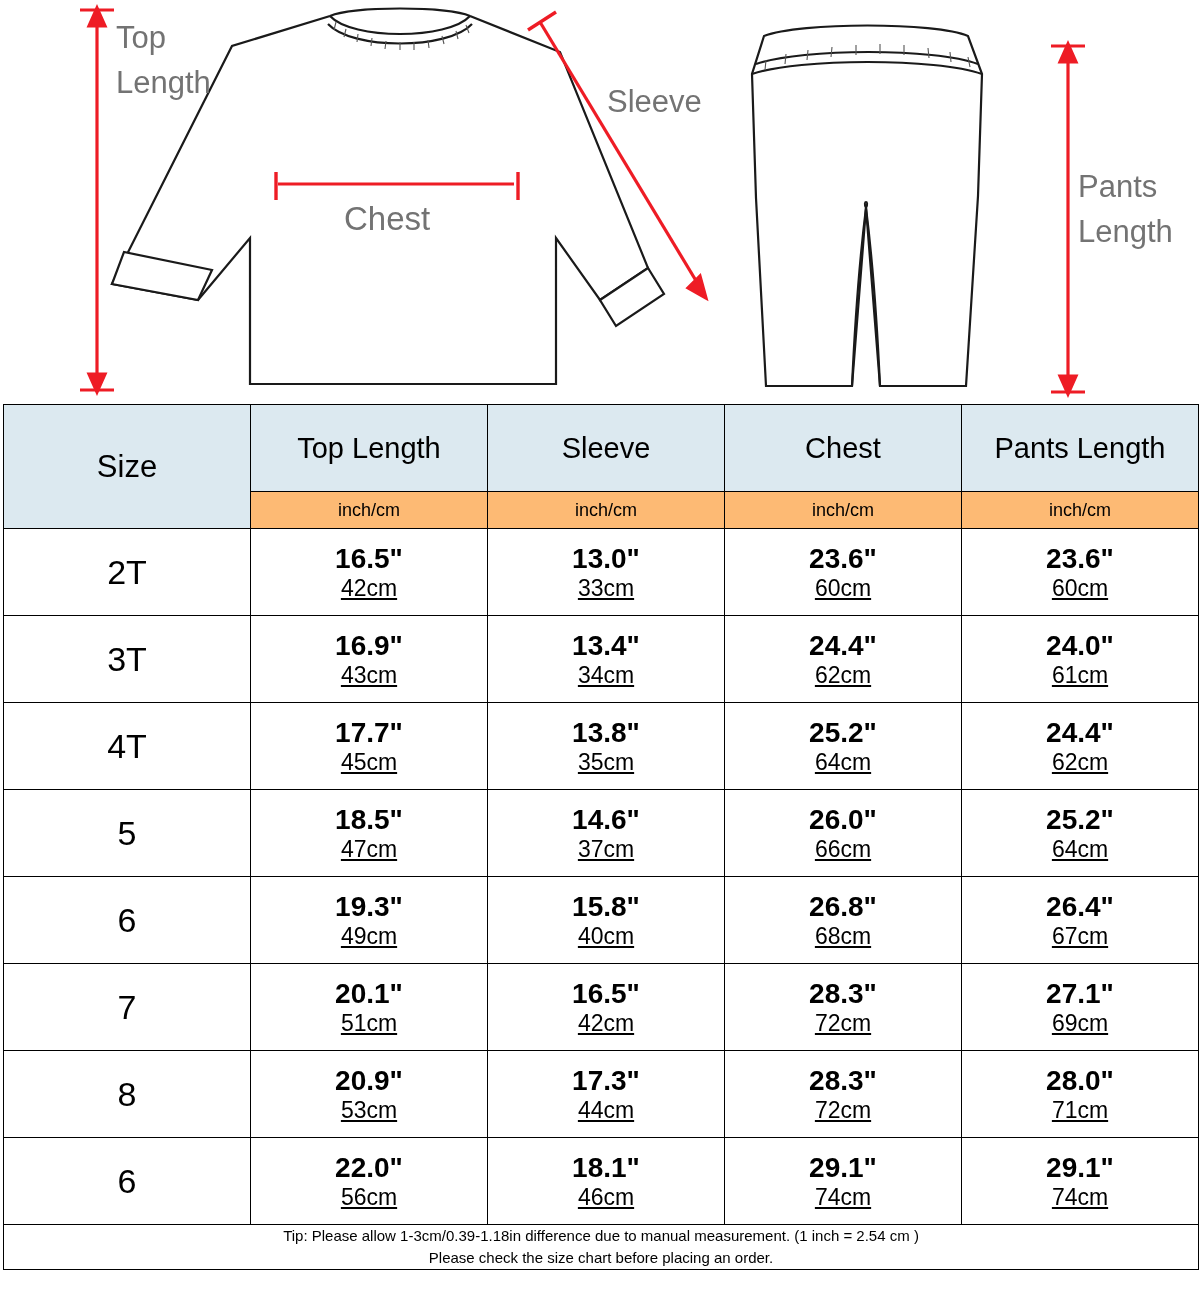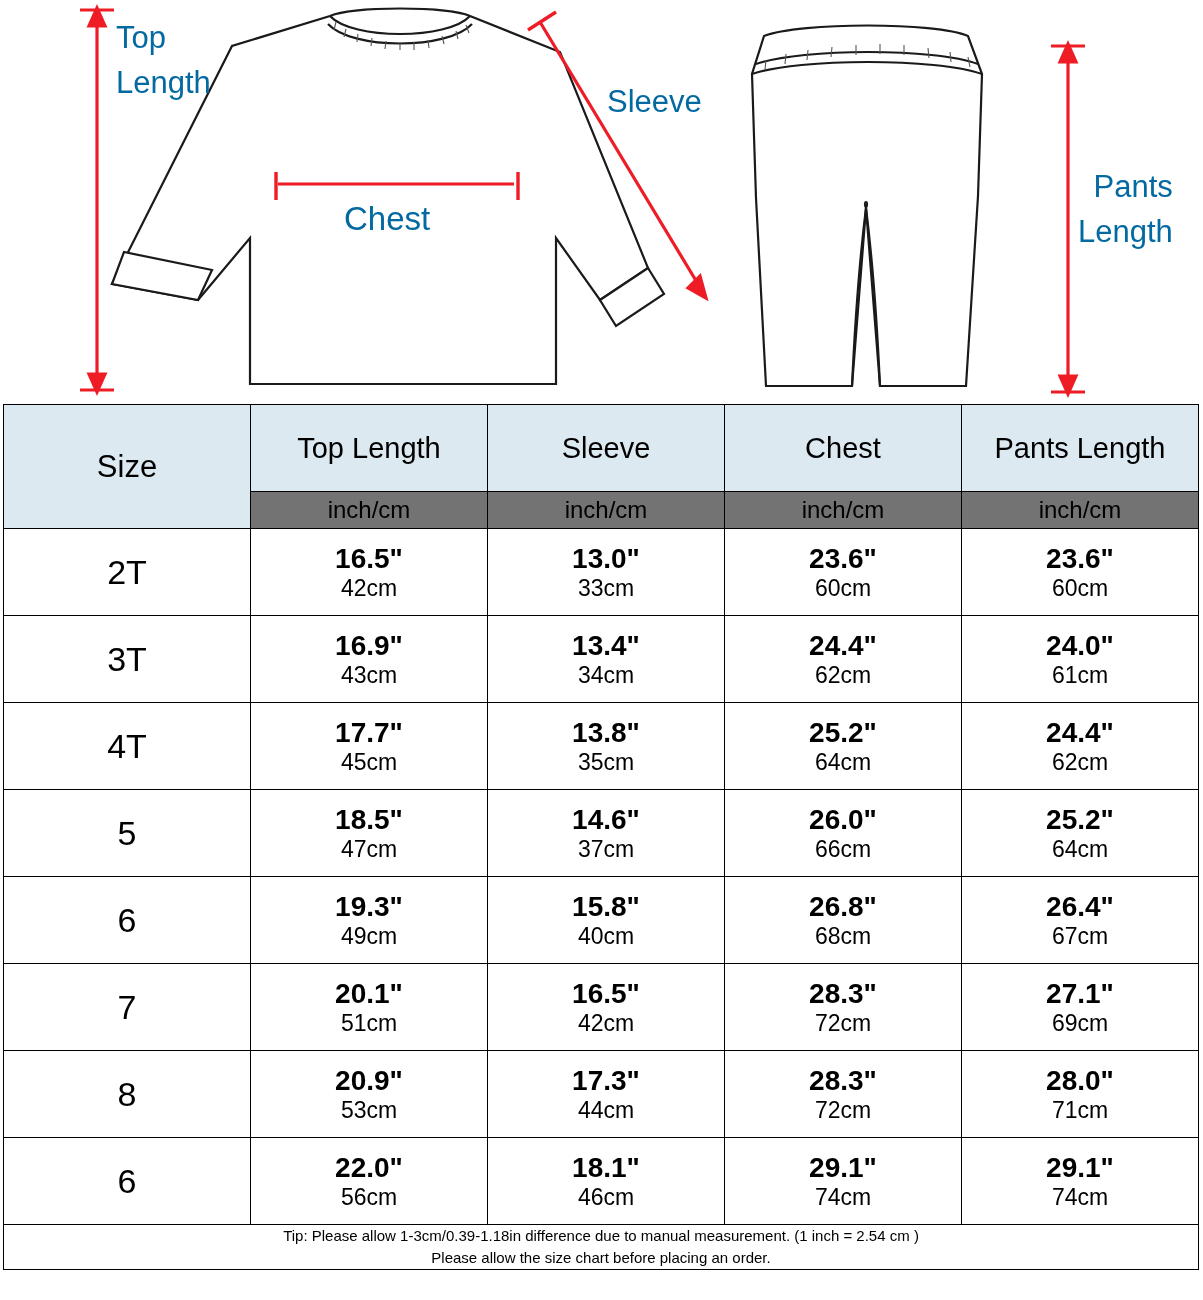--- a/index.html
+++ b/index.html
@@ -22,30 +22,30 @@
     width: 1203px;
     height: 404px;
   }
   .illustration svg {
     position: absolute;
     top: 0;
     left: 0;
   }
   .label {
     position: absolute;
-    color: #0369a1;
+    color: #737373;
     font-size: 31px;
     font-family: "Liberation Sans", sans-serif;
     white-space: pre-line;
     line-height: 1.45;
   }
   .label-top-length { left: 116px; top: 16px; }
   .label-sleeve { left: 607px; top: 80px; }
   .label-chest { left: 344px; top: 195px; font-size: 33px; }
-  .label-pants-length { left: 1078px; top: 165px; text-align: right; }
+  .label-pants-length { left: 1078px; top: 165px; }
 
   
   .chart-wrap {
     width: 1192px;
     margin: 0 3px;
   }
   table.size-chart {
     border-collapse: collapse;
     width: 1196px;
     table-layout: fixed;
@@ -65,38 +65,39 @@
     font-size: 29px;
     font-weight: normal;
     font-family: "Liberation Sans", sans-serif;
   }
   th.head-size {
     background: #dce9f0;
     font-size: 31px;
     font-weight: normal;
   }
   td.unit-cell {
-    background: #737373;
+    background: #fdba74;
     height: 36px;
-    font-size: 24px;
+    font-size: 18px;
   }
   td.size-cell {
     font-size: 34px;
     height: 86px;
   }
   .val-in {
     font-size: 28px;
     font-weight: bold;
     line-height: 1.15;
     padding-top: 6px;
   }
   .val-cm {
     font-size: 23px;
     line-height: 1.2;
     padding-bottom: 5px;
+    text-decoration: underline;
   }
   td.tip-cell {
     font-size: 15px;
     line-height: 1.45;
     padding: 6px 4px 10px 4px;
     text-align: center;
   }
 </style>
 </head>
 <body>
@@ -360,18 +361,18 @@
           <div class="val-cm">74cm</div>
         </td>
         <td>
           <div class="val-in">29.1"</div>
           <div class="val-cm">74cm</div>
         </td>
       </tr>
       <tr>
         <td class="tip-cell" colspan="5">
           <div>Tip: Please allow 1-3cm/0.39-1.18in difference due to manual measurement. (1 inch = 2.54 cm )</div>
-          <div>Please allow the size chart before placing an order.</div>
+          <div>Please check the size chart before placing an order.</div>
         </td>
       </tr>
     </tbody>
   </table>
 </div>
 
 </body></html>

